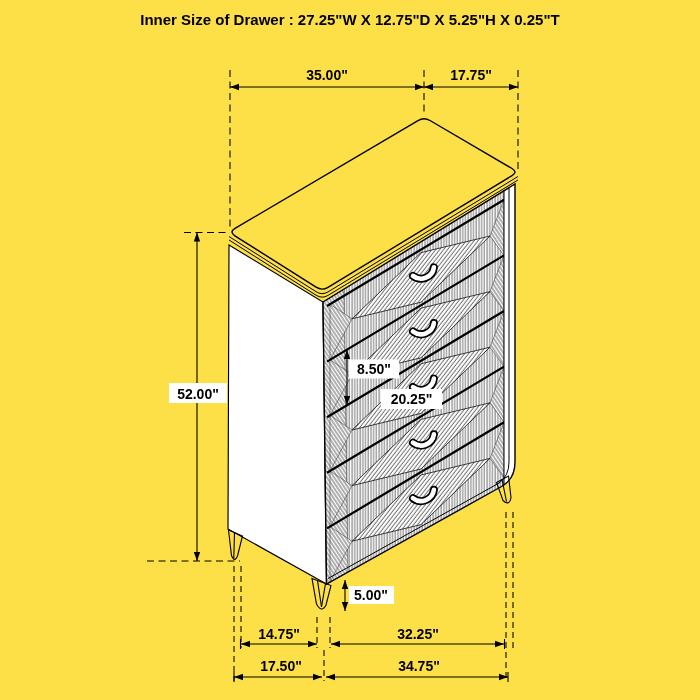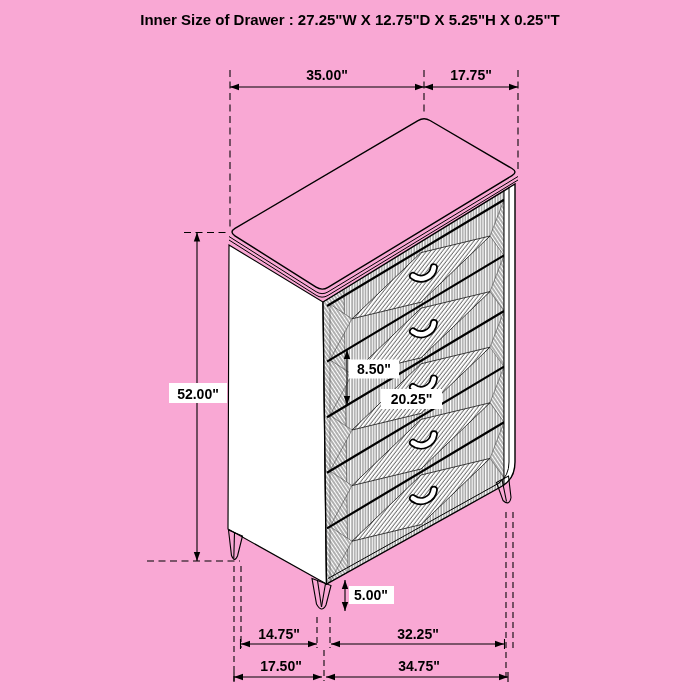--- a/index.html
+++ b/index.html
@@ -1,16 +1,16 @@
 <!DOCTYPE html>
 <html><head>
 <meta charset="utf-8">
 <style>
   html,body{margin:0;padding:0;background:#fff;}
-  #stage{position:relative;width:700px;height:700px;background:#f9a8d4;overflow:hidden;
+  #stage{position:relative;width:700px;height:700px;background:#fde047;overflow:hidden;
          font-family:"Liberation Sans", sans-serif;}
   svg{display:block;}
   text{font-family:"Liberation Sans", sans-serif;font-weight:bold;fill:#000;}
   .dimtxt{font-size:14px;}
   .titletxt{font-size:15px;}
   .thin{stroke:#000;stroke-width:1.1;fill:none;}
   .dash{stroke:#000;stroke-width:1.05;fill:none;stroke-dasharray:7 4.5;}
   .dash2{stroke:#000;stroke-width:1.05;fill:none;stroke-dasharray:6 4;}
   .outline{stroke:#000;stroke-width:1.4;fill:none;}
   .edge{stroke:#000;stroke-width:1;fill:none;}

